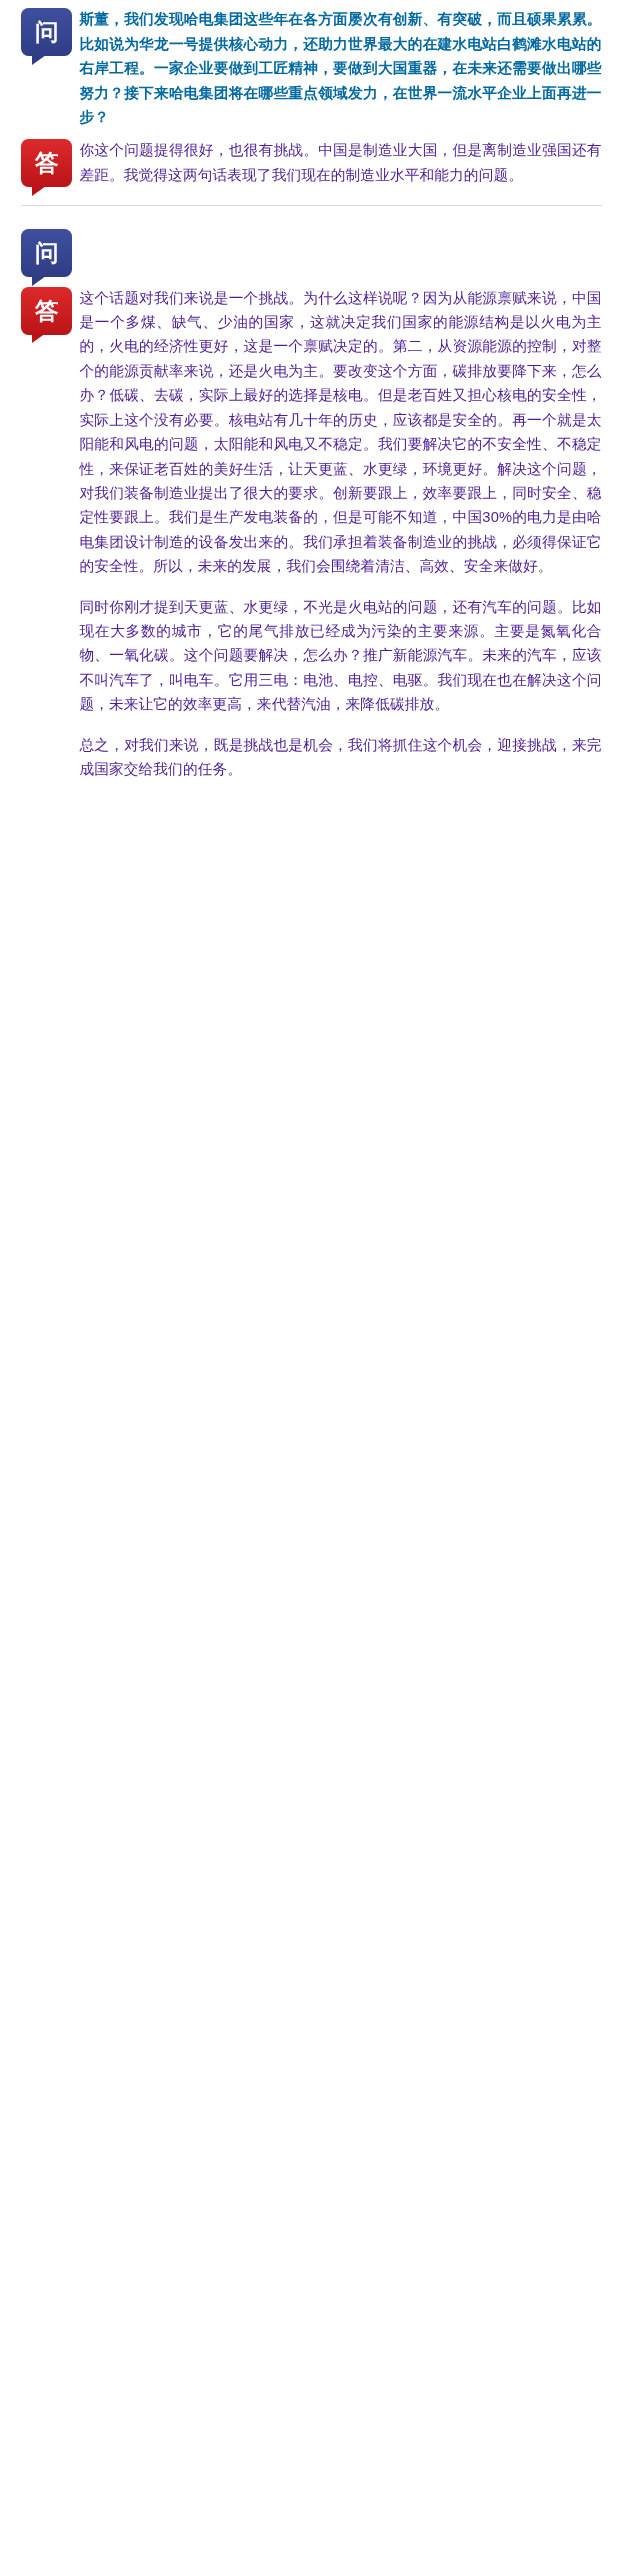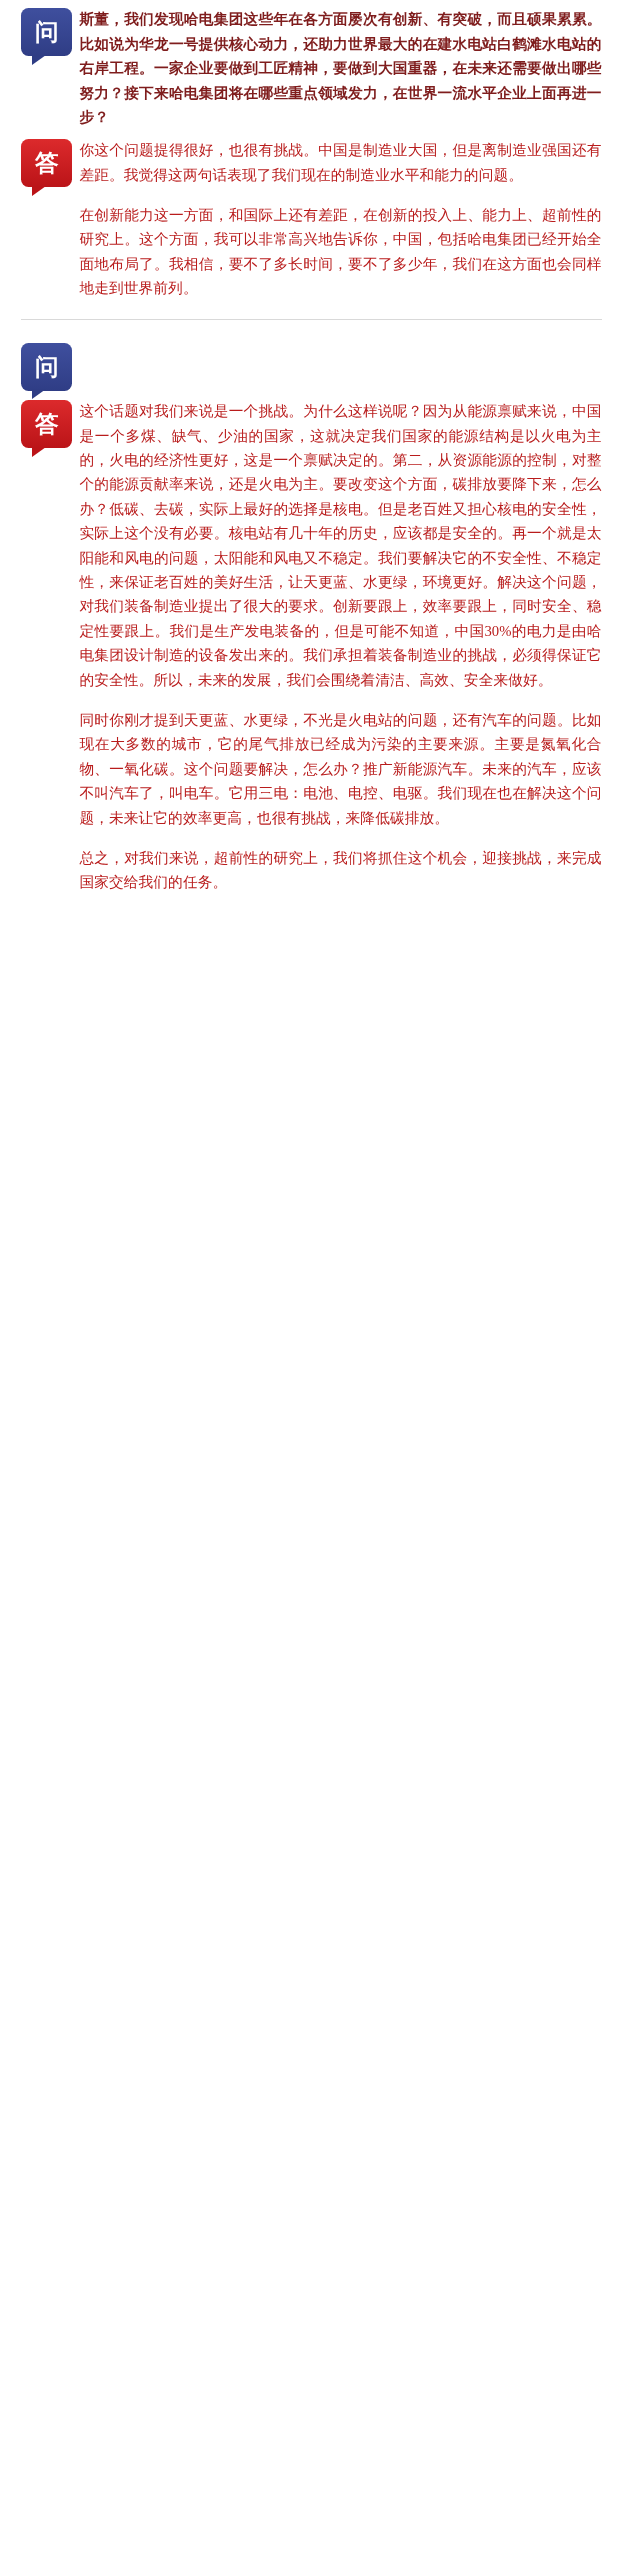--- a/index.html
+++ b/index.html
@@ -78,26 +78,25 @@
   p.para {
     margin: 0 0 16px 0;
     font-size: 14.7px;
     line-height: 1.66;
     letter-spacing: 0.1px;
     text-align: justify;
     text-justify: inter-ideograph;
   }
   p.para:last-child { margin-bottom: 0; }
   .question p.para {
-    color: #7f1d1d;
+    color: #0369a1;
     font-weight: bold;
   }
   .answer p.para {
-    color: #b91c1c;
-    font-family: Liberation Serif, serif;
+    color: #4c1d95;
   }
   .divider {
     height: 0.5px;
     background: #d9d9d9;
     margin: 18px 21.4px 21.4px 21.4px;
   }
   .spacer-top { height: 6.4px; }
   .q-gap { height: 4.3px; }
 </style>
 </head>
@@ -119,21 +118,20 @@
     </div>
 
     <div class="q-gap"></div>
 
     <div class="qa-row answer">
       <div class="marker">
         <div class="bubble a">答</div>
       </div>
       <div class="content">
         <p class="para">你这个问题提得很好，也很有挑战。中国是制造业大国，但是离制造业强国还有差距。我觉得这两句话表现了我们现在的制造业水平和能力的问题。</p>
-        <p class="para">在创新能力这一方面，和国际上还有差距，在创新的投入上、能力上、超前性的研究上。这个方面，我可以非常高兴地告诉你，中国，包括哈电集团已经开始全面地布局了。我相信，要不了多长时间，要不了多少年，我们在这方面也会同样地走到世界前列。</p>
       </div>
     </div>
 
   </div>
 
   <div class="divider"></div>
 
   <div class="qa-block">
 
     <div class="qa-row question">
@@ -143,21 +141,21 @@
     </div>
 
     <div class="q-gap"></div>
 
     <div class="qa-row answer">
       <div class="marker">
         <div class="bubble a">答</div>
       </div>
       <div class="content">
         <p class="para">这个话题对我们来说是一个挑战。为什么这样说呢？因为从能源禀赋来说，中国是一个多煤、缺气、少油的国家，这就决定我们国家的能源结构是以火电为主的，火电的经济性更好，这是一个禀赋决定的。第二，从资源能源的控制，对整个的能源贡献率来说，还是火电为主。要改变这个方面，碳排放要降下来，怎么办？低碳、去碳，实际上最好的选择是核电。但是老百姓又担心核电的安全性，实际上这个没有必要。核电站有几十年的历史，应该都是安全的。再一个就是太阳能和风电的问题，太阳能和风电又不稳定。我们要解决它的不安全性、不稳定性，来保证老百姓的美好生活，让天更蓝、水更绿，环境更好。解决这个问题，对我们装备制造业提出了很大的要求。创新要跟上，效率要跟上，同时安全、稳定性要跟上。我们是生产发电装备的，但是可能不知道，中国30%的电力是由哈电集团设计制造的设备发出来的。我们承担着装备制造业的挑战，必须得保证它的安全性。所以，未来的发展，我们会围绕着清洁、高效、安全来做好。</p>
-        <p class="para">同时你刚才提到天更蓝、水更绿，不光是火电站的问题，还有汽车的问题。比如现在大多数的城市，它的尾气排放已经成为污染的主要来源。主要是氮氧化合物、一氧化碳。这个问题要解决，怎么办？推广新能源汽车。未来的汽车，应该不叫汽车了，叫电车。它用三电：电池、电控、电驱。我们现在也在解决这个问题，未来让它的效率更高，也很有挑战，来降低碳排放。</p>
-        <p class="para">总之，对我们来说，超前性的研究上，我们将抓住这个机会，迎接挑战，来完成国家交给我们的任务。</p>
+        <p class="para">同时你刚才提到天更蓝、水更绿，不光是火电站的问题，还有汽车的问题。比如现在大多数的城市，它的尾气排放已经成为污染的主要来源。主要是氮氧化合物、一氧化碳。这个问题要解决，怎么办？推广新能源汽车。未来的汽车，应该不叫汽车了，叫电车。它用三电：电池、电控、电驱。我们现在也在解决这个问题，未来让它的效率更高，来代替汽油，来降低碳排放。</p>
+        <p class="para">总之，对我们来说，既是挑战也是机会，我们将抓住这个机会，迎接挑战，来完成国家交给我们的任务。</p>
       </div>
     </div>
 
   </div>
 
 </div>
 
 
 </body></html>

